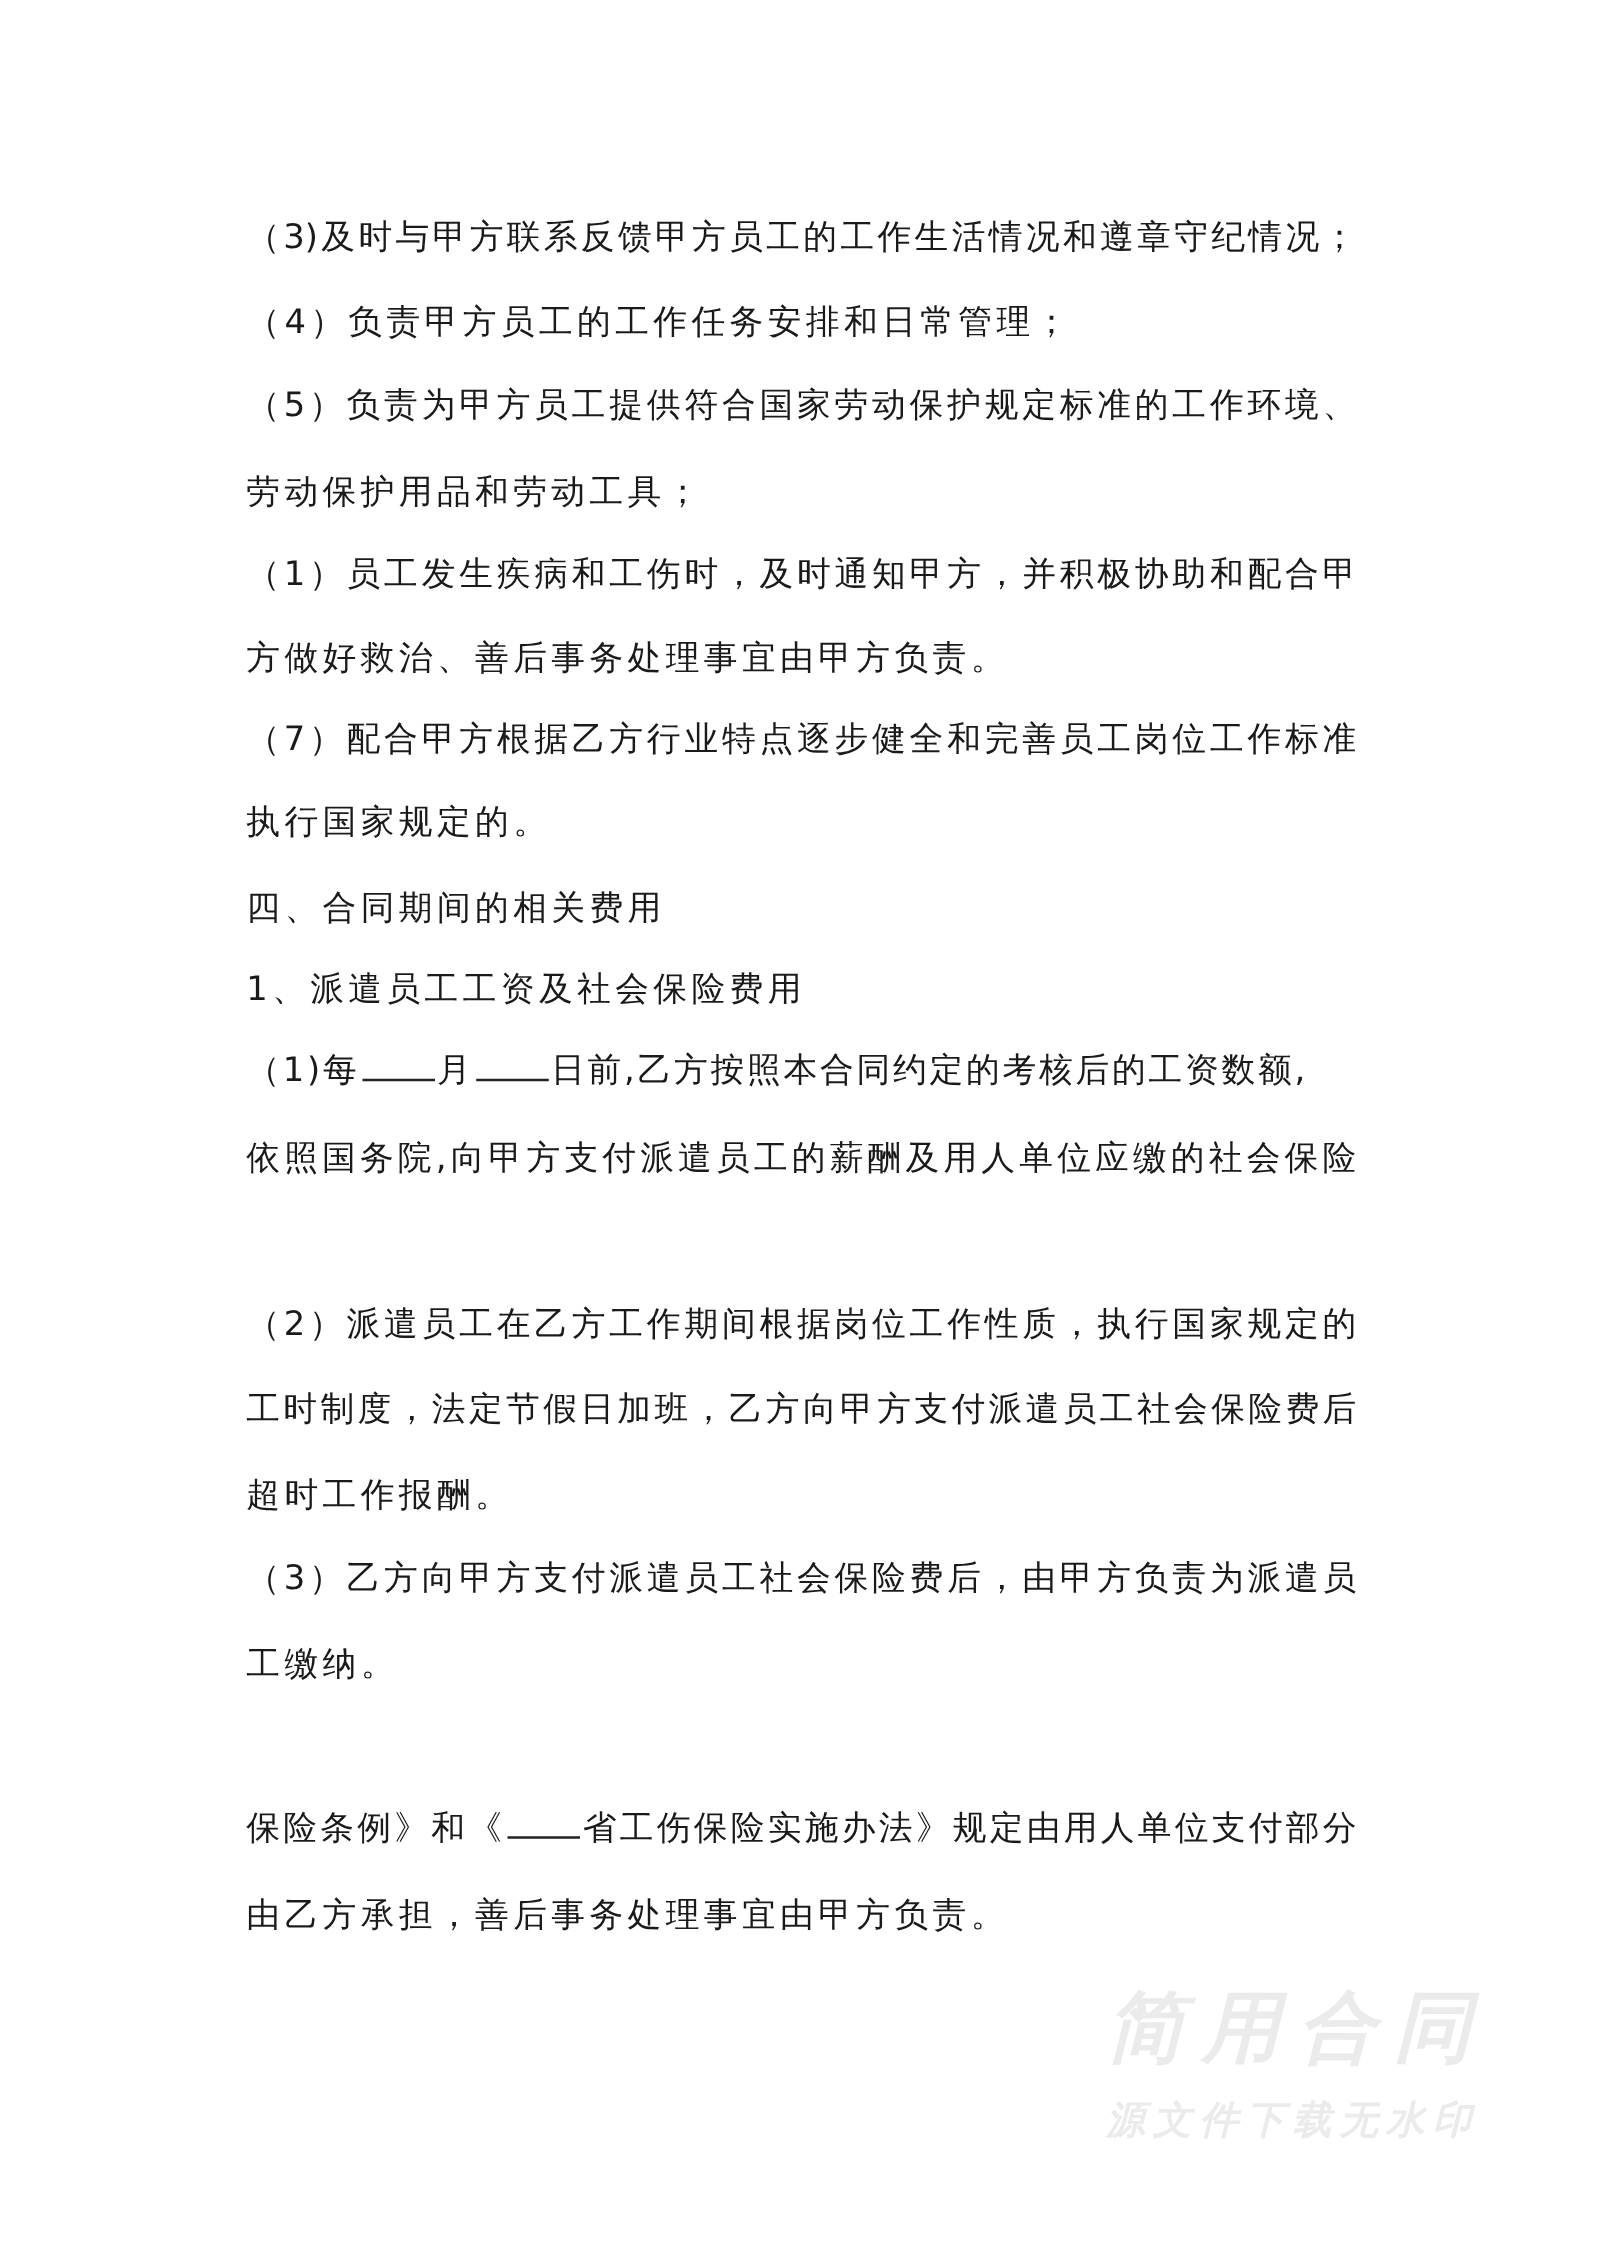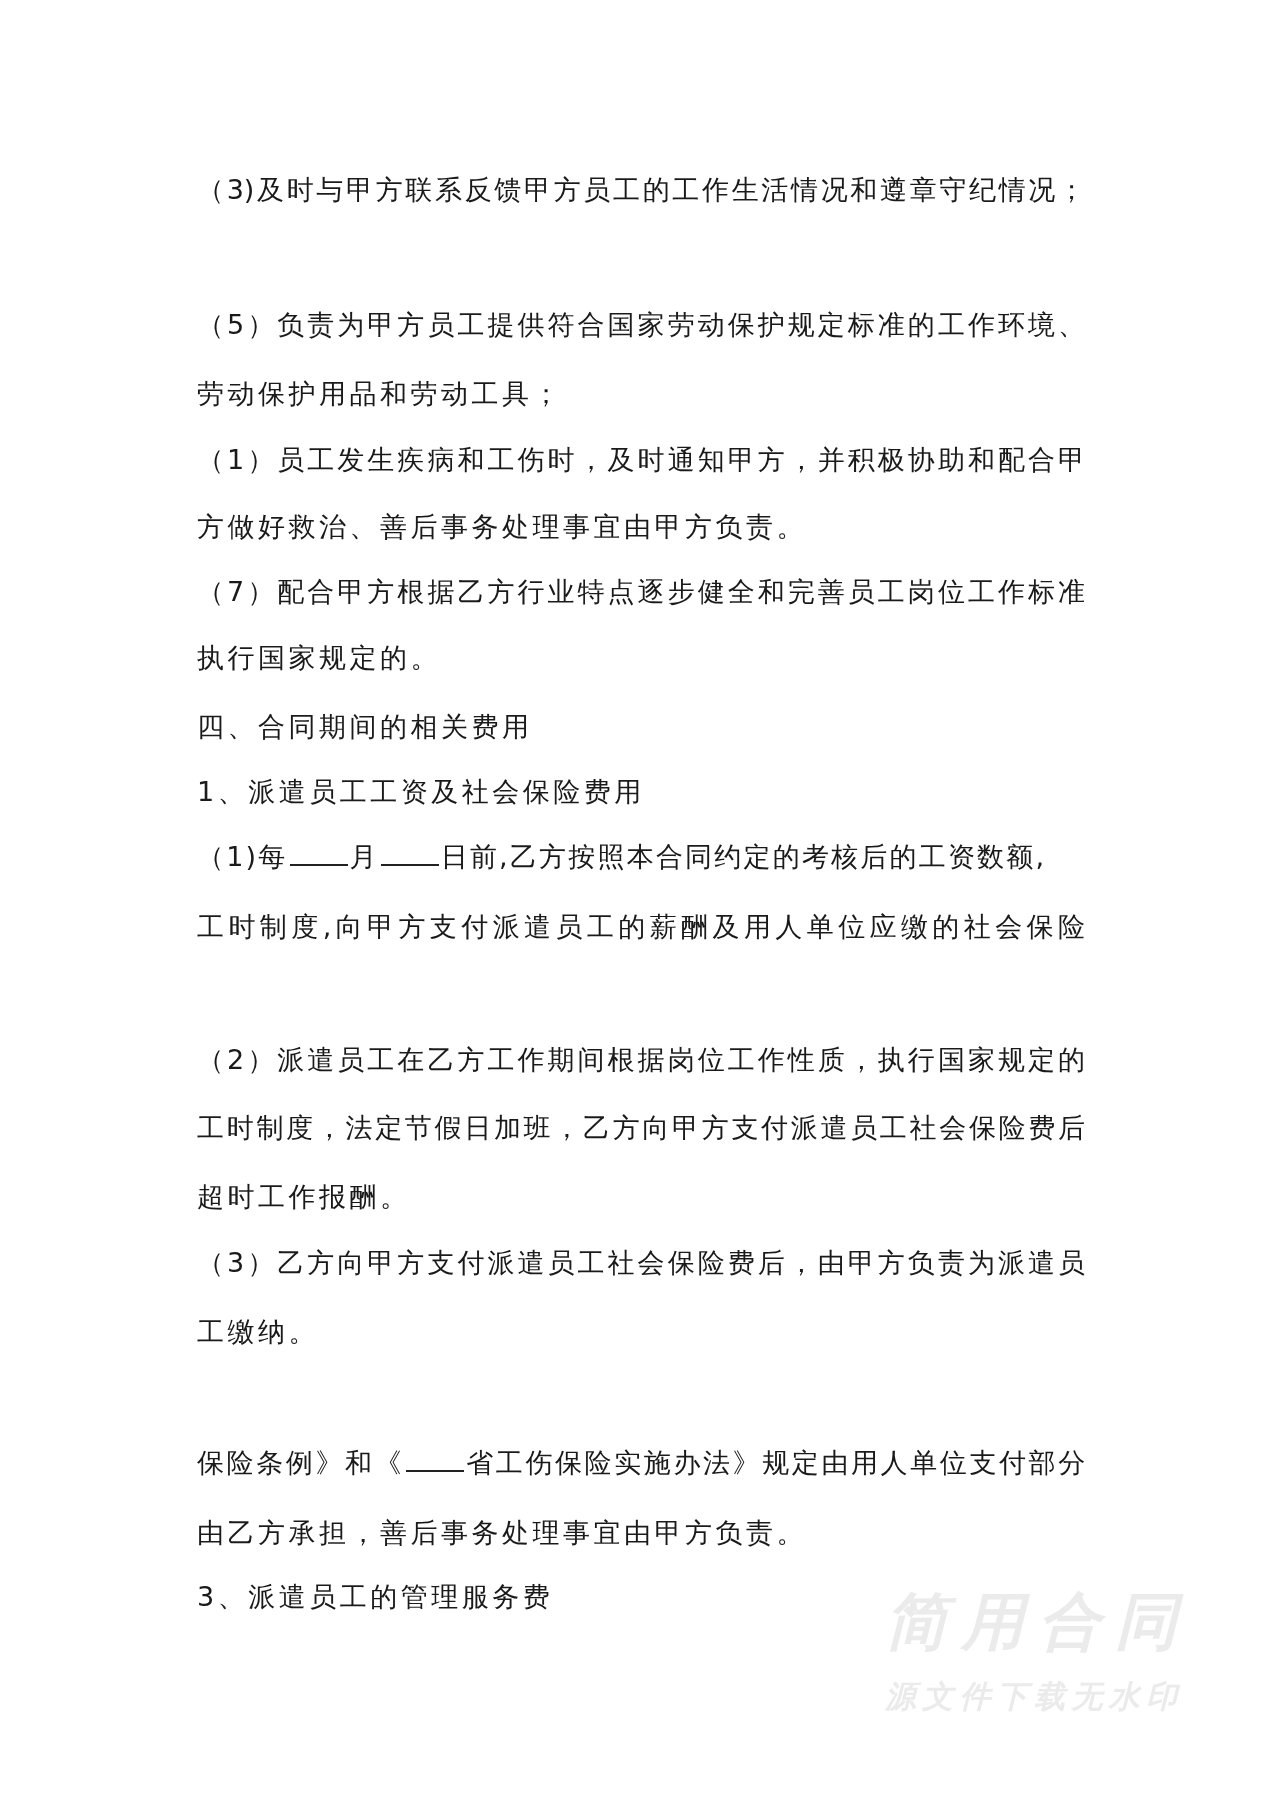--- a/index.html
+++ b/index.html
@@ -15,42 +15,42 @@
                font-style: italic; white-space: nowrap; text-align: justify; text-align-last: justify; }
   .wm-main { top: 1588px; width: 292px; font-size: 62px; line-height: 68px; height: 68px; }
   .wm-sub  { top: 1678px; width: 292px; font-size: 31px; line-height: 36px; height: 36px; }
 </style>
 </head>
 <body>
 
 <div class="page">
 
   <div class="line full" style="top:170px">（3)及时与甲方联系反馈甲方员工的工作生活情况和遵章守纪情况；</div>
+  <div class="line" style="top:238px">（4）负责甲方员工的工作任务安排和日常管理；</div>
   <div class="line full" style="top:305px">（5）负责为甲方员工提供符合国家劳动保护规定标准的工作环境、</div>
   <div class="line" style="top:374px">劳动保护用品和劳动工具；</div>
   <div class="line full" style="top:440px">（1）员工发生疾病和工伤时，及时通知甲方，并积极协助和配合甲</div>
   <div class="line" style="top:507px">方做好救治、善后事务处理事宜由甲方负责。</div>
   <div class="line full" style="top:572px">（7）配合甲方根据乙方行业特点逐步健全和完善员工岗位工作标准</div>
   <div class="line" style="top:638px">执行国家规定的。</div>
   <div class="line" style="top:707px">四、合同期间的相关费用</div>
   <div class="line" style="top:772px">1、派遣员工工资及社会保险费用</div>
 
   <div class="line" style="top:837px; letter-spacing:2.2px">
     <span>（1)每</span><span class="blank"></span><span>月</span><span class="blank"></span><span>日前,乙方按照本合同约定的考核后的工资数额,</span>
   </div>
 
-  <div class="line full" style="top:907px">工时制度,向甲方支付派遣员工的薪酬及用人单位应缴的社会保险</div>
+  <div class="line full" style="top:907px">依照国务院,向甲方支付派遣员工的薪酬及用人单位应缴的社会保险</div>
   <div class="line full" style="top:1040px">（2）派遣员工在乙方工作期间根据岗位工作性质，执行国家规定的</div>
   <div class="line full" style="top:1108px">工时制度，法定节假日加班，乙方向甲方支付派遣员工社会保险费后</div>
   <div class="line" style="top:1177px">超时工作报酬。</div>
   <div class="line full" style="top:1243px">（3）乙方向甲方支付派遣员工社会保险费后，由甲方负责为派遣员</div>
   <div class="line" style="top:1312px">工缴纳。</div>
 
   <div class="line" style="top:1443px; letter-spacing:2.6px">
     <span>保险条例》和《</span><span class="blank"></span><span>省工伤保险实施办法》规定由用人单位支付部分</span>
   </div>
 
   <div class="line" style="top:1513px">由乙方承担，善后事务处理事宜由甲方负责。</div>
-  <div class="line" style="top:1577px">3、派遣员工的管理服务费</div>
 
   <div class="watermark wm-main">简用合同</div>
   <div class="watermark wm-sub">源文件下载无水印</div>
 </div>
 
 </body></html>

